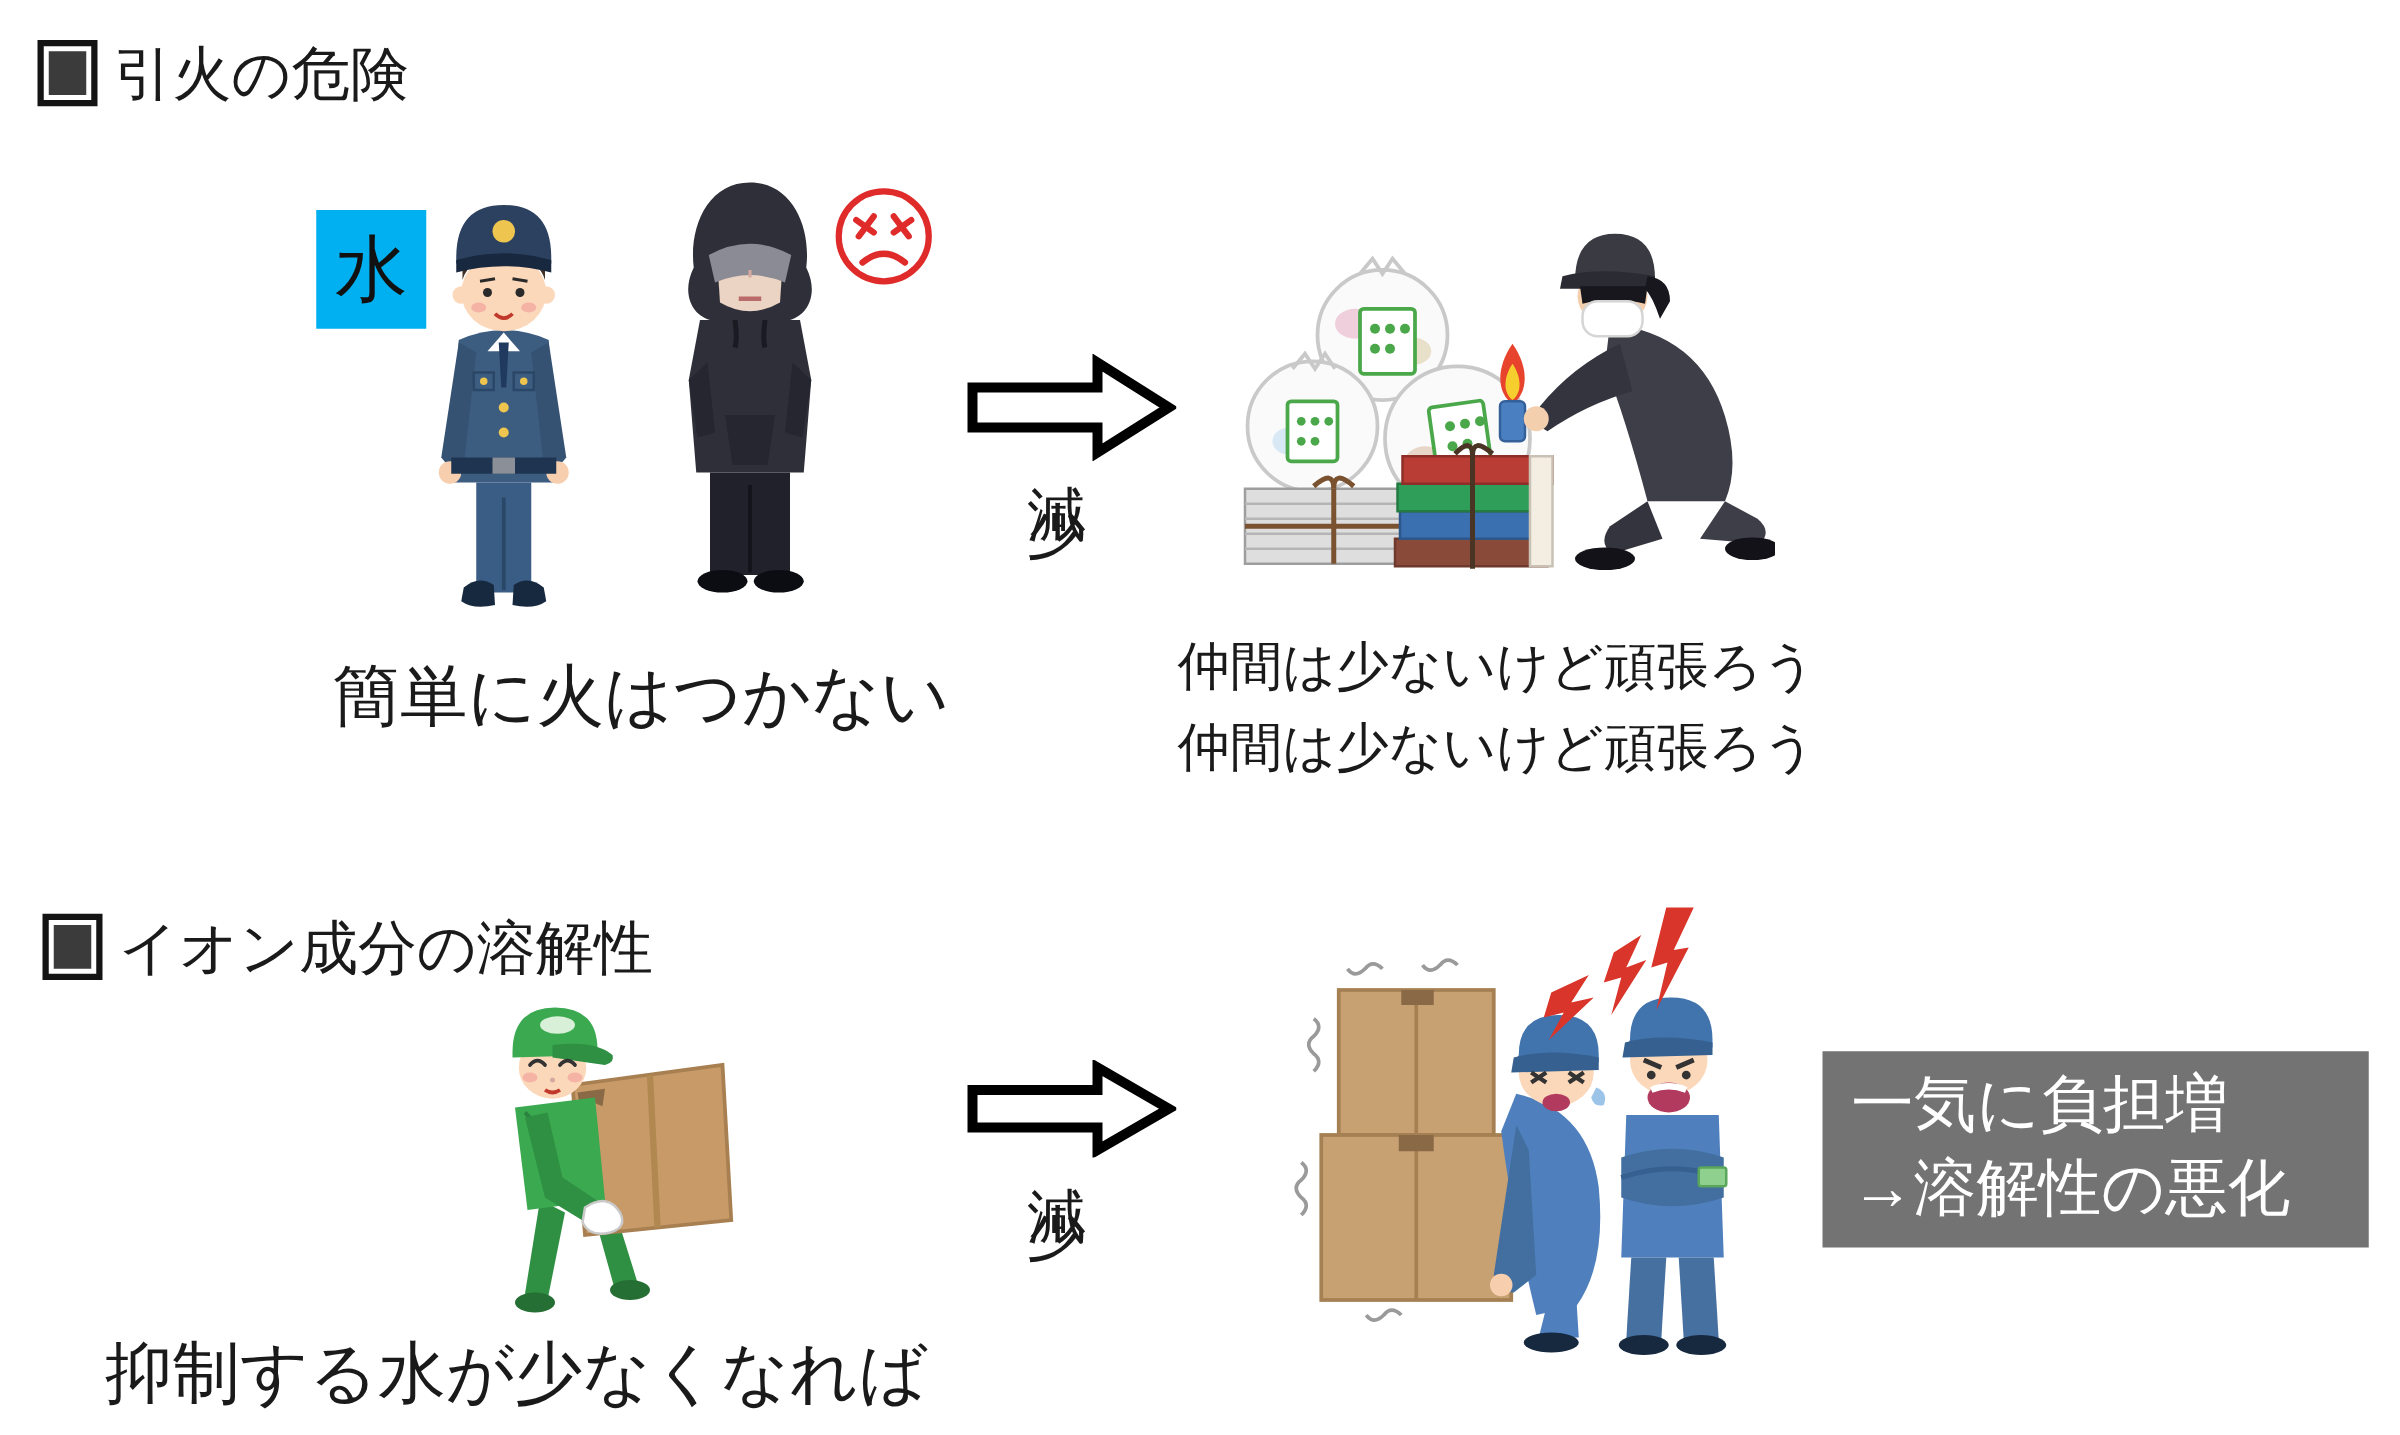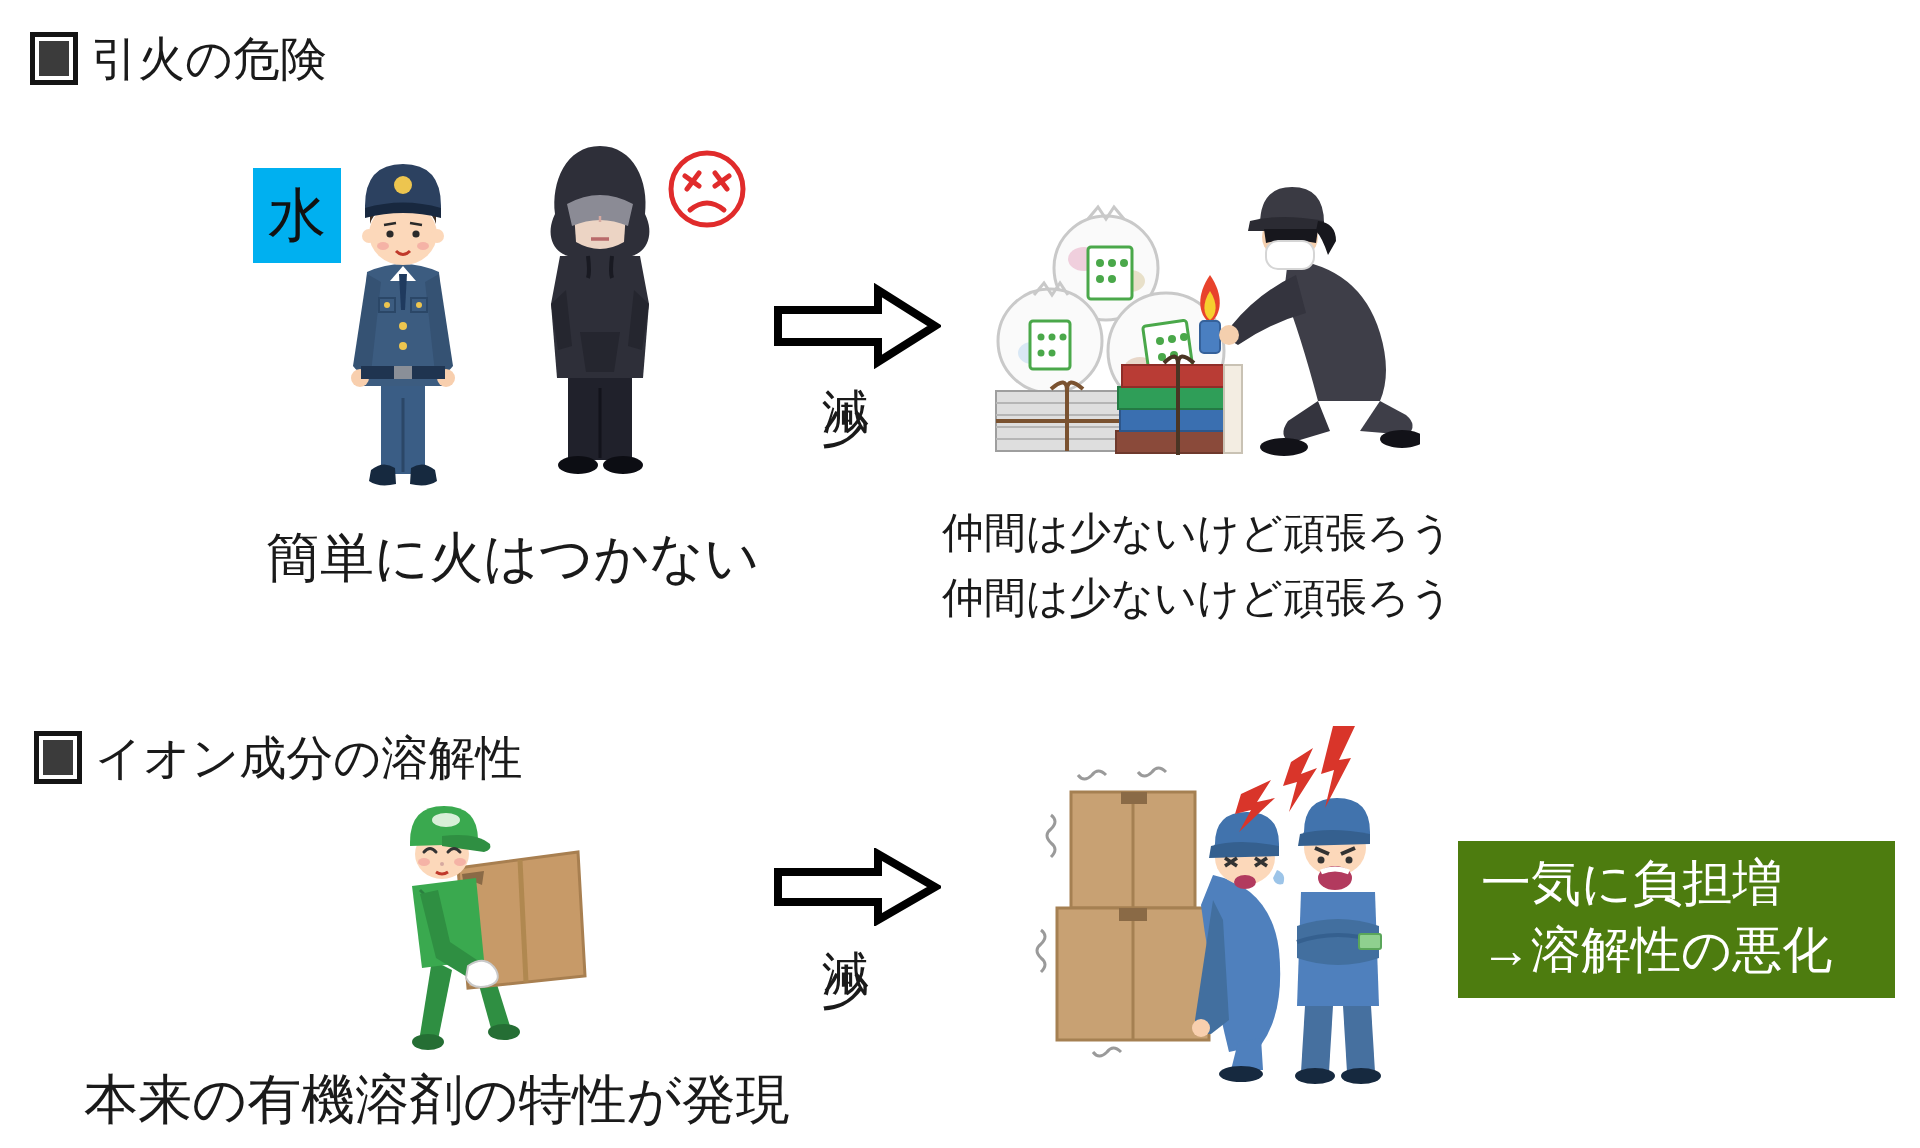--- a/index.html
+++ b/index.html
@@ -214,21 +214,21 @@
     <path d="M30,52 Q30,16 64,16 Q98,16 98,50 L98,54 L30,56 Z" fill="#3aa94f"></path>
     <path d="M62,46 Q96,42 110,54 Q112,60 104,62 L62,56 Z" fill="#2f8f42"></path>
     <ellipse cx="66" cy="30" rx="14" ry="7" fill="#d8efd8"></ellipse>
     <path d="M44,62 Q50,55 56,62 M68,62 Q74,55 80,62" stroke="#333333" stroke-width="3" fill="none" stroke-linecap="round"></path>
     <ellipse cx="44" cy="72" rx="6" ry="4" fill="#f5b3a6"></ellipse>
     <ellipse cx="80" cy="72" rx="6" ry="4" fill="#f5b3a6"></ellipse>
     <circle cx="62" cy="74" r="2" fill="#d6a9a0"></circle>
     <path d="M56,82 Q62,86 68,82" stroke="#c0392b" stroke-width="3" fill="none"></path>
   </svg>
 
-  <div class="abs caption-lg" style="left:84px;top:1066px;">本来の有機溶剤の特性が発現</div>
+  <div class="abs caption-lg" style="left:84px;top:1066px;">抑制する水が少なくなれば</div>
 
   <svg class="abs" style="left:773px;top:848px;" width="168" height="78" viewBox="0 0 168 78">
     <polygon points="5,24 105,24 105,6 162,39 105,72 105,54 5,54" fill="#ffffff" stroke="#000000" stroke-width="8"></polygon>
   </svg>
   <div class="abs v-label" style="left:820px;top:912px;">減少</div>
 
   <svg class="abs" style="left:1033px;top:720px;" width="360" height="370" viewBox="0 0 360 370">
 
     <g stroke="#9a9a9a" stroke-width="3" fill="none">
       <path d="M18,95 q8,6 0,14 q-8,6 0,14 q8,6 0,14"></path>
@@ -277,18 +277,18 @@
     <ellipse cx="302" cy="158" rx="17" ry="12" fill="#b23a5e"></ellipse>
     <path d="M288,152 q14,-6 28,0" stroke="#ffffff" stroke-width="5" fill="none"></path>
 
     <g fill="#d9352a">
       <polygon points="300,6 322,6 306,40 318,38 292,88 301,50 288,54"></polygon>
       <polygon points="258,42 280,28 268,54 284,48 256,92 264,62 250,66"></polygon>
       <polygon points="208,74 238,60 224,82 242,78 206,112 218,90 202,94"></polygon>
     </g>
   </svg>
 
-  <div class="abs callout" style="left:1458px;top:841px;width:437px;height:157px;background:#4d7c0f;color:#ffffff;">
+  <div class="abs callout" style="left:1458px;top:841px;width:437px;height:157px;background:#737373;color:#ffffff;">
     <div>一気に負担増</div>
     <div>→溶解性の悪化</div>
   </div>
 
 </div>
 
 </body></html>

